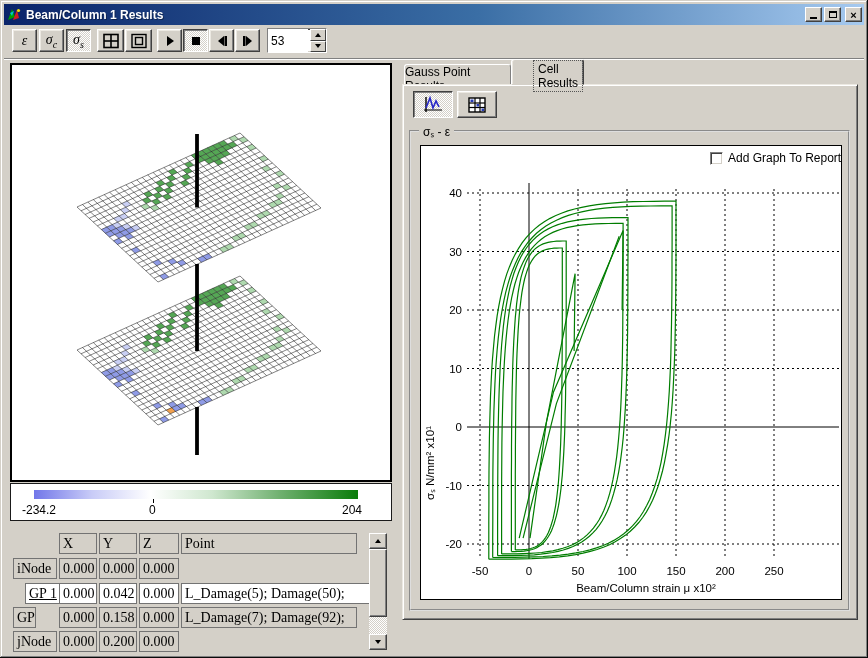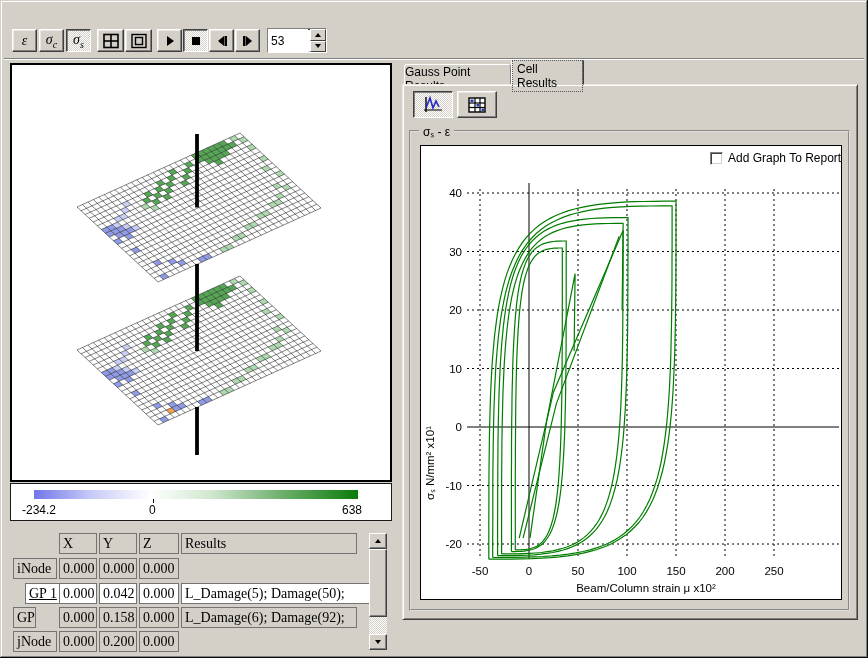--- a/index.html
+++ b/index.html
@@ -78,21 +78,21 @@
     background-size:2px 2px;background-position:0 0,1px 1px;}
   .sbtn{position:absolute;left:0;width:18px;height:16px;background:#d4d0c8;
     border:1px solid;border-color:#fff #404040 #404040 #fff;
     box-shadow:inset -1px -1px 0 #808080;display:flex;align-items:center;justify-content:center;}
   .sthumb{position:absolute;left:0;top:16px;width:18px;height:68px;background:#d4d0c8;
     border:1px solid;border-color:#fff #404040 #404040 #fff;box-shadow:inset -1px -1px 0 #808080;}
   .tab{position:absolute;background:#d4d0c8;font-size:12px;display:flex;align-items:flex-start;justify-content:center;
     border:1px solid;border-color:#fff #404040 transparent #fff;border-radius:3px 3px 0 0;
     box-shadow:inset -1px 0 0 #808080;}
   .tab.inactive{height:21px;top:64px;box-shadow:none;border-color:#fff #808080 transparent #fff;}
-  .tab.active{height:26px;top:59px;z-index:3;box-shadow:inset -1px 0 0 #808080, inset 1px 0 0 #ece9e2;}
+  .tab.active{height:26px;top:59px;z-index:3;box-shadow:inset -1px 0 0 #808080, inset 1px 0 0 #ece9e2;padding-left:21px;}
   .tab .focusrect{border:1px dotted #555;padding:1px 4px;}
   .tabpanel{position:absolute;left:402px;top:84px;width:456px;height:536px;background:#d4d0c8;
     border:1px solid;border-color:#ece9e2 #404040 #404040 #ece9e2;
     box-shadow:inset 1px 1px 0 #fff, inset -1px -1px 0 #808080;z-index:2;}
   .minibtn{position:absolute;top:91px;width:40px;height:27px;background:#d4d0c8;
     border:1px solid;border-color:#fff #404040 #404040 #fff;
     box-shadow:inset -1px -1px 0 #808080, inset 1px 1px 0 #ece9e2;
     display:flex;align-items:center;justify-content:center;z-index:3;}
   .minibtn.pressed{border-color:#404040 #fff #fff #404040;box-shadow:inset 1px 1px 0 #808080;
     background-image:
@@ -107,20 +107,38 @@
   .chk{width:13px;height:13px;background:#fff;border:1px solid;border-color:#808080 #fff #fff #808080;
     box-shadow:inset 1px 1px 0 #404040, inset -1px -1px 0 #d4d0c8;}
   .chk-label{font-size:12px;margin-left:5px;white-space:nowrap;}
   svg text{font-family:"Liberation Sans",sans-serif;}
 </style>
 </head>
 <body>
 
 <div class="win">
 
+  <div class="titlebar">
+    <svg class="appicon" viewBox="0 0 16 16">
+      <polygon points="2,13 6,2 9,10" fill="#00a000"></polygon>
+      <polygon points="7,13 11,3 13,11" fill="#d02020"></polygon>
+      <polygon points="4,6 8,4 6,9" fill="#00c8c8"></polygon>
+      <circle cx="12.5" cy="3.5" r="1.6" fill="#f0e000"></circle>
+    </svg>
+    <span class="title">Beam/Column 1 Results</span>
+    <span class="wbtn">
+        <span class="min-glyph"></span>
+      </span>
+    <span class="wbtn">
+        <span class="max-glyph"></span>
+      </span>
+    <span class="wbtn close">
+        <span class="x-glyph">×</span>
+      </span>
+  </div>
 
   <div class="toolbar">
     <div class="tbtn" style="left:8px;width:25px;">
       <span class="sig">ε</span>
     </div>
     <div class="tbtn" style="left:35px;width:25px;">
       <span class="sig"><span>σ</span><sub>c</sub></span>
     </div>
     <div class="tbtn pressed" style="left:62px;width:25px;">
       <span class="sig"><span>σ</span><sub>s</sub></span>
@@ -446,42 +464,42 @@
         <line x1="185" y1="199" x2="185" y2="286" stroke="#000000" stroke-width="3.8"></line>
         <line x1="185" y1="342" x2="185" y2="390" stroke="#000000" stroke-width="3.8"></line>
       </svg>
   </div>
 
   <div class="legend-panel">
     <div class="grad" id="gradBar" style="background: linear-gradient(to right, rgb(114, 119, 233) 0%, rgb(201, 204, 247) 18%, rgb(255, 255, 255) 36%, rgb(207, 231, 207) 55%, rgb(111, 176, 111) 76%, rgb(10, 124, 10) 100%);"></div>
     <div class="grad-tick"></div>
     <span class="lg-min">-234.2</span>
     <span class="lg-zero">0</span>
-    <span class="lg-max">638</span>
+    <span class="lg-max">204</span>
   </div>
 
   <div id="tableArea">
       <div class="cell hdr" style="left: 59px; top: 533px; width: 38px; height: 21px;">X</div>
       <div class="cell hdr" style="left: 99px; top: 533px; width: 38px; height: 21px;">Y</div>
       <div class="cell hdr" style="left: 139px; top: 533px; width: 40px; height: 21px;">Z</div>
-      <div class="cell hdr" style="left: 181px; top: 533px; width: 176px; height: 21px;">Results</div>
+      <div class="cell hdr" style="left: 181px; top: 533px; width: 176px; height: 21px;">Point</div>
       <div class="cell" style="left: 13px; top: 558px; width: 44px; height: 21px;">iNode</div>
       <div class="cell" style="left: 59px; top: 558px; width: 38px; height: 21px;">0.000</div>
       <div class="cell" style="left: 99px; top: 558px; width: 38px; height: 21px;">0.000</div>
       <div class="cell" style="left: 139px; top: 558px; width: 40px; height: 21px;">0.000</div>
       <div class="cell hl" style="left: 25px; top: 583px; width: 44px; height: 21px; text-decoration: underline;">GP 1</div>
       <div class="cell hl" style="left: 59px; top: 583px; width: 38px; height: 21px;">0.000</div>
       <div class="cell hl" style="left: 99px; top: 583px; width: 38px; height: 21px;">0.042</div>
       <div class="cell hl" style="left: 139px; top: 583px; width: 40px; height: 21px;">0.000</div>
       <div class="cell hl" style="left: 181px; top: 583px; width: 194px; height: 21px;">L_Damage(5); Damage(50);</div>
       <div class="cell" style="left: 13px; top: 607px; width: 23px; height: 21px;">GP 2</div>
       <div class="cell" style="left: 59px; top: 607px; width: 38px; height: 21px;">0.000</div>
       <div class="cell" style="left: 99px; top: 607px; width: 38px; height: 21px;">0.158</div>
       <div class="cell" style="left: 139px; top: 607px; width: 40px; height: 21px;">0.000</div>
-      <div class="cell" style="left: 181px; top: 607px; width: 176px; height: 21px;">L_Damage(6); Damage(92);</div>
+      <div class="cell" style="left: 181px; top: 607px; width: 176px; height: 21px;">L_Damage(7); Damage(92);</div>
       <div class="cell" style="left: 13px; top: 631px; width: 44px; height: 21px;">jNode</div>
       <div class="cell" style="left: 59px; top: 631px; width: 38px; height: 21px;">0.000</div>
       <div class="cell" style="left: 99px; top: 631px; width: 38px; height: 21px;">0.200</div>
       <div class="cell" style="left: 139px; top: 631px; width: 40px; height: 21px;">0.000</div>
     </div>
 
   <div class="vscroll">
     <div class="sbtn" style="top:0;">
         <span class="tri-up"></span>
       </div>

